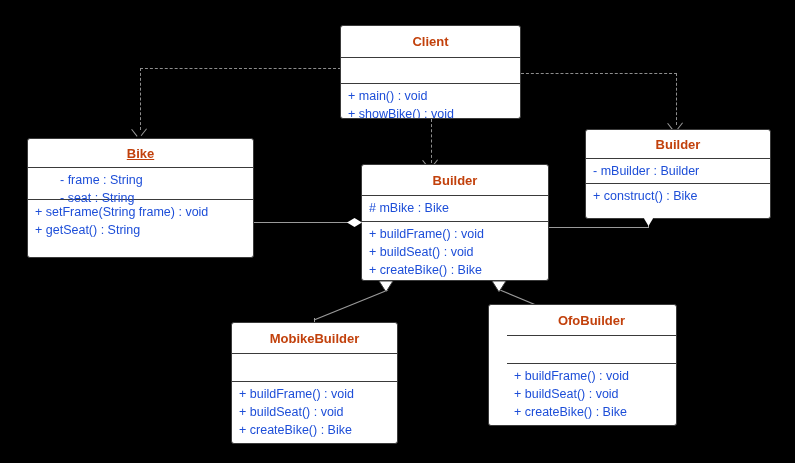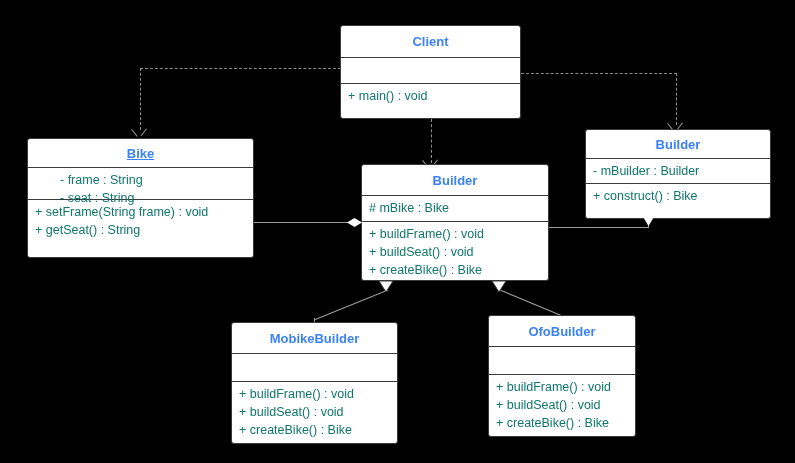--- a/index.html
+++ b/index.html
@@ -23,36 +23,36 @@
     border: 1px solid #3a3a3a;
     border-radius: 3px;
     box-sizing: border-box;
     overflow: hidden;
     z-index: 5;
   }
   .uml-title {
     text-align: center;
     font-weight: bold;
     font-size: 13px;
-    color: #3b82f6;
+    color: #c2410c;
     box-sizing: border-box;
     display: flex;
     align-items: center;
     justify-content: center;
   }
   .uml-divider {
     border-top: 1px solid #3a3a3a;
   }
   .uml-compartment {
     box-sizing: border-box;
     padding: 3px 7px 0 7px;
   }
   .uml-row {
     font-size: 12.5px;
-    color: #0f766e;
+    color: #1d4ed8;
     line-height: 18px;
     white-space: nowrap;
   }
   .empty-compartment { padding: 0; }
 
   
   .line-h, .line-v {
     position: absolute;
     background: #9a9a9a;
     z-index: 2;
@@ -159,20 +159,21 @@
     <svg width="16" height="13">
       <polygon points="8,12 1,1 15,1" fill="#ffffff" stroke="#3a3a3a" stroke-width="1"></polygon>
     </svg>
   </div>
 
   <div class="uml-class" style="left:340px; top:25px; width:181px; height:94px;">
     <div class="uml-title" style="height:31px;">Client</div>
     <div class="uml-compartment uml-divider empty-compartment" style="height:26px;"></div>
     <div class="uml-compartment uml-divider">
       <div class="uml-row">+ main() : void</div>
+      <div class="uml-row">+ showBike() : void</div>
     </div>
   </div>
 
   <div class="uml-class" style="left:27px; top:138px; width:227px; height:120px;">
     <div class="uml-title" style="height:28px;text-decoration:underline;">Bike</div>
     <div class="uml-compartment uml-divider" style="height:32px;padding-left:32px;">
       <div class="uml-row">- frame : String</div>
       <div class="uml-row">- seat : String</div>
     </div>
     <div class="uml-compartment uml-divider">
@@ -206,21 +207,21 @@
   <div class="uml-class" style="left:231px; top:322px; width:167px; height:122px;">
     <div class="uml-title" style="height:30px;text-align:right;">MobikeBuilder</div>
     <div class="uml-compartment uml-divider empty-compartment" style="height:28px;"></div>
     <div class="uml-compartment uml-divider">
       <div class="uml-row">+ buildFrame() : void</div>
       <div class="uml-row">+ buildSeat() : void</div>
       <div class="uml-row">+ createBike() : Bike</div>
     </div>
   </div>
 
-  <div class="uml-class" style="left:488px; top:315px; width:148px; height:122px;">
+  <div class="uml-class" style="left:488px; top:304px; width:189px; height:122px;padding-left:18px;">
     <div class="uml-title" style="height:30px;">OfoBuilder</div>
     <div class="uml-compartment uml-divider empty-compartment" style="height:28px;"></div>
     <div class="uml-compartment uml-divider">
       <div class="uml-row">+ buildFrame() : void</div>
       <div class="uml-row">+ buildSeat() : void</div>
       <div class="uml-row">+ createBike() : Bike</div>
     </div>
   </div>
 
 </div>

